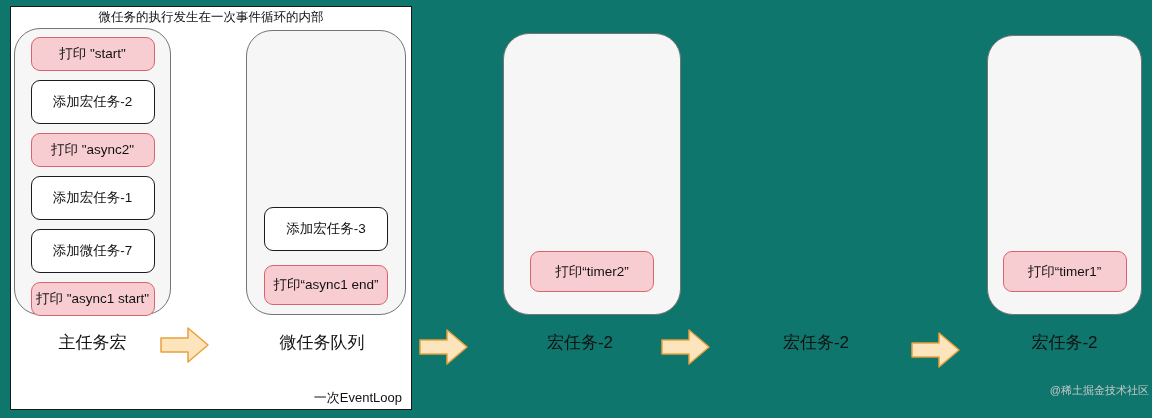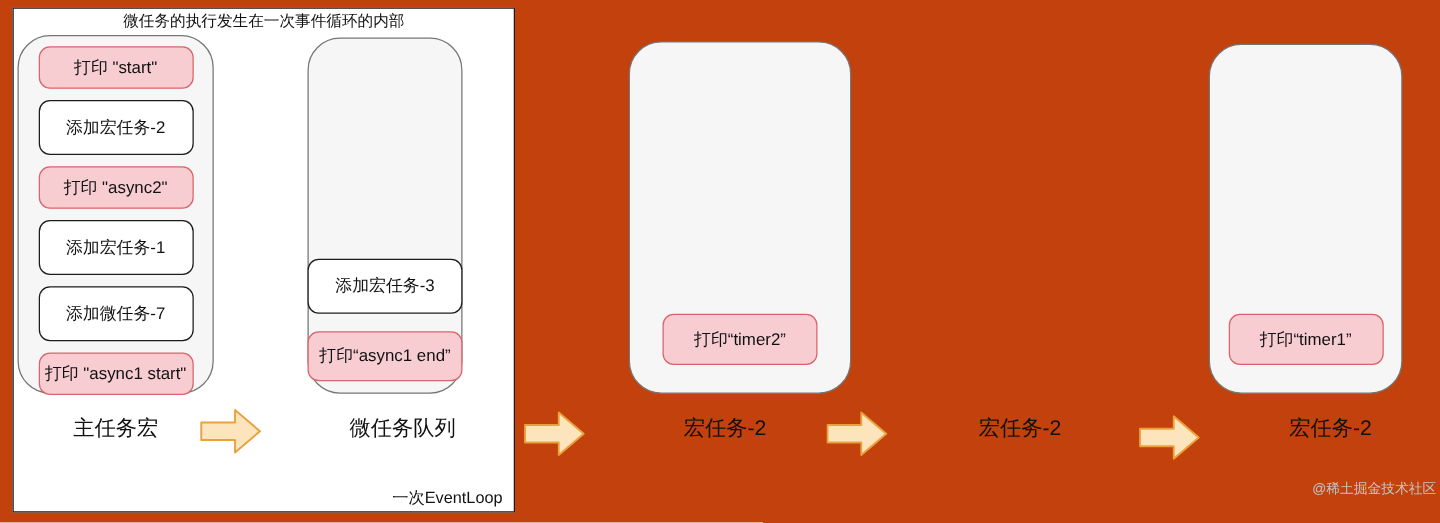--- a/index.html
+++ b/index.html
@@ -1,20 +1,20 @@
 <!DOCTYPE html>
 <html><head>
 <meta charset="utf-8">
 <style>
   html, body { margin: 0; padding: 0; background: #ffffff; }
   .canvas {
     position: relative;
     width: 1152px;
     height: 418px;
-    background: #c2410c;
+    background: #0f766e;
     overflow: hidden;
     font-family: "Liberation Sans", "DejaVu Sans", sans-serif;
     color: #111111;
   }
   
   .outer-rect {
     position: absolute;
     left: 10px; top: 6px;
     width: 402px; height: 404px;
     border: 1.5px solid #1a1a1a;
@@ -34,26 +34,26 @@
   .stage {
     position: absolute;
     background: #f6f6f6;
     border: 1px solid #757575;
     border-radius: 26px;
     box-sizing: border-box;
   }
   .stage.c1 { left: 14px;  top: 28px; width: 157px; height: 287px;
               display: flex; flex-direction: column; align-items: center;
               padding-top: 8px; gap: 9px; }
-  .stage.c2 { left: 246px; top: 30px; width: 124px; height: 285px;
+  .stage.c2 { left: 246px; top: 30px; width: 160px; height: 285px;
               display: flex; flex-direction: column; align-items: center;
               justify-content: flex-end; padding-bottom: 9px; gap: 14px; }
   .stage.c3 { left: 503px; top: 33px; width: 178px; height: 282px; }
   .stage.c4 { left: 739px; top: 33px; width: 154px; height: 282px; }
-  .stage.c5 { left: 967px; top: 35px; width: 155px; height: 280px; text-decoration: underline; }
+  .stage.c5 { left: 987px; top: 35px; width: 155px; height: 280px; text-decoration: underline; }
   
   .box {
     display: flex; align-items: center; justify-content: center;
     width: 124px;
     border-radius: 9px;
     font-size: 13.5px;
     white-space: nowrap;
     box-sizing: border-box;
     flex: 0 0 auto;
   }

